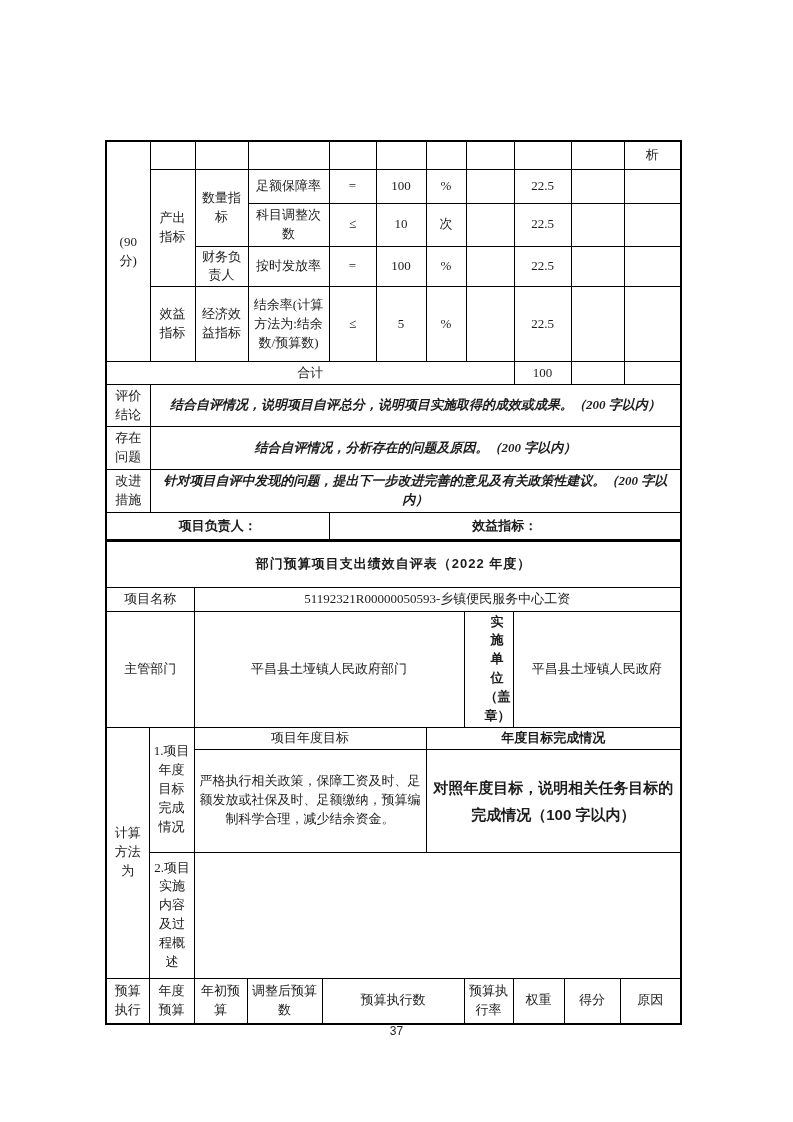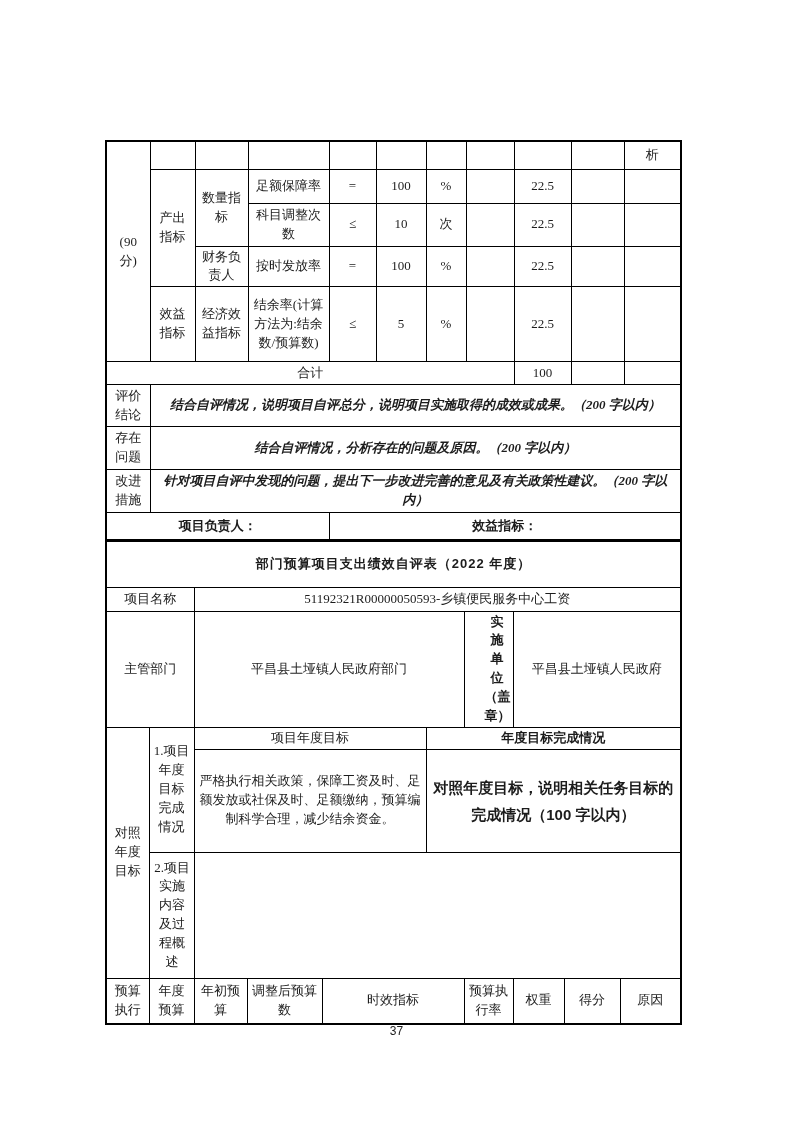--- a/index.html
+++ b/index.html
@@ -183,39 +183,39 @@
       <td colspan="2" class="left">项目名称</td>
       <td colspan="8" class="left">51192321R00000050593-乡镇便民服务中心工资</td>
     </tr>
     <tr style="height:58px">
       <td colspan="2" class="left">主管部门</td>
       <td colspan="4" class="left">平昌县土垭镇人民政府部门</td>
       <td class="left bold-sans" style="padding-left:20px">实施单位（盖章）</td>
       <td colspan="3">平昌县土垭镇人民政府</td>
     </tr>
     <tr style="height:22px">
-      <td rowspan="3">对照年度目标</td>
+      <td rowspan="3">计算方法为</td>
       <td rowspan="2" class="left top" style="">1.项目年度目标完成情况</td>
       <td colspan="3" class="goalhead">项目年度目标</td>
       <td colspan="5" class="bold-sans goalhead">年度目标完成情况</td>
     </tr>
     <tr style="height:103px">
       <td colspan="3" class="left fs11">严格执行相关政策，保障工资及时、足额发放或社保及时、足额缴纳，预算编制科学合理，减少结余资金。</td>
       <td colspan="5" class="left bold-sans" style="font-size:15px;line-height:1.8">对照年度目标，说明相关任务目标的完成情况（100 字以内）</td>
     </tr>
     <tr style="height:126px">
       <td class="left top" style="padding-left:4px">2.项目实施内容及过程概述</td>
       <td colspan="8"></td>
     </tr>
     <tr style="height:46px">
       <td>预算执行</td>
       <td>年度预算</td>
       <td>年初预算</td>
       <td>调整后预算数</td>
-      <td colspan="2">时效指标</td>
+      <td colspan="2">预算执行数</td>
       <td>预算执行率</td>
       <td>权重</td>
       <td>得分</td>
       <td>原因</td>
     </tr>
   </tbody>
     </table>
 
   <div class="pageno">37</div>
 </div>

